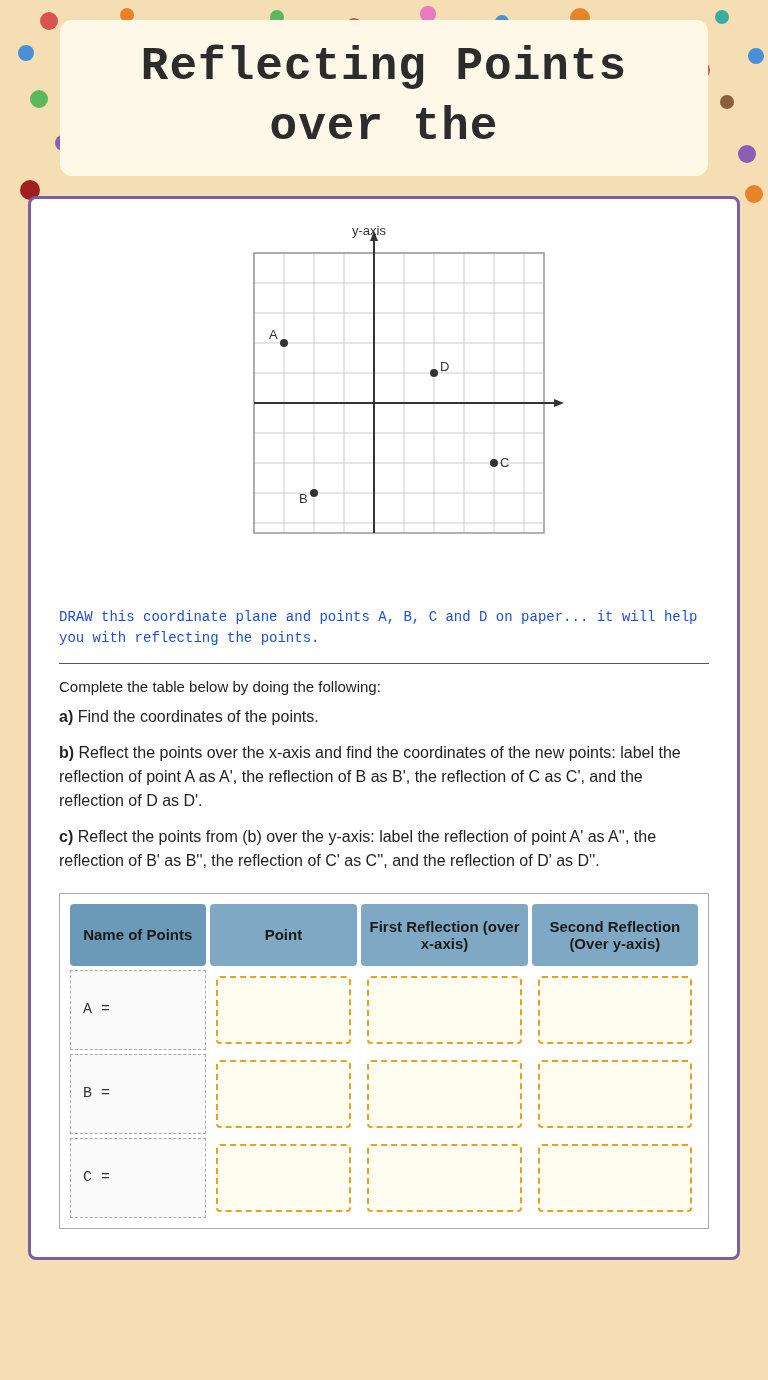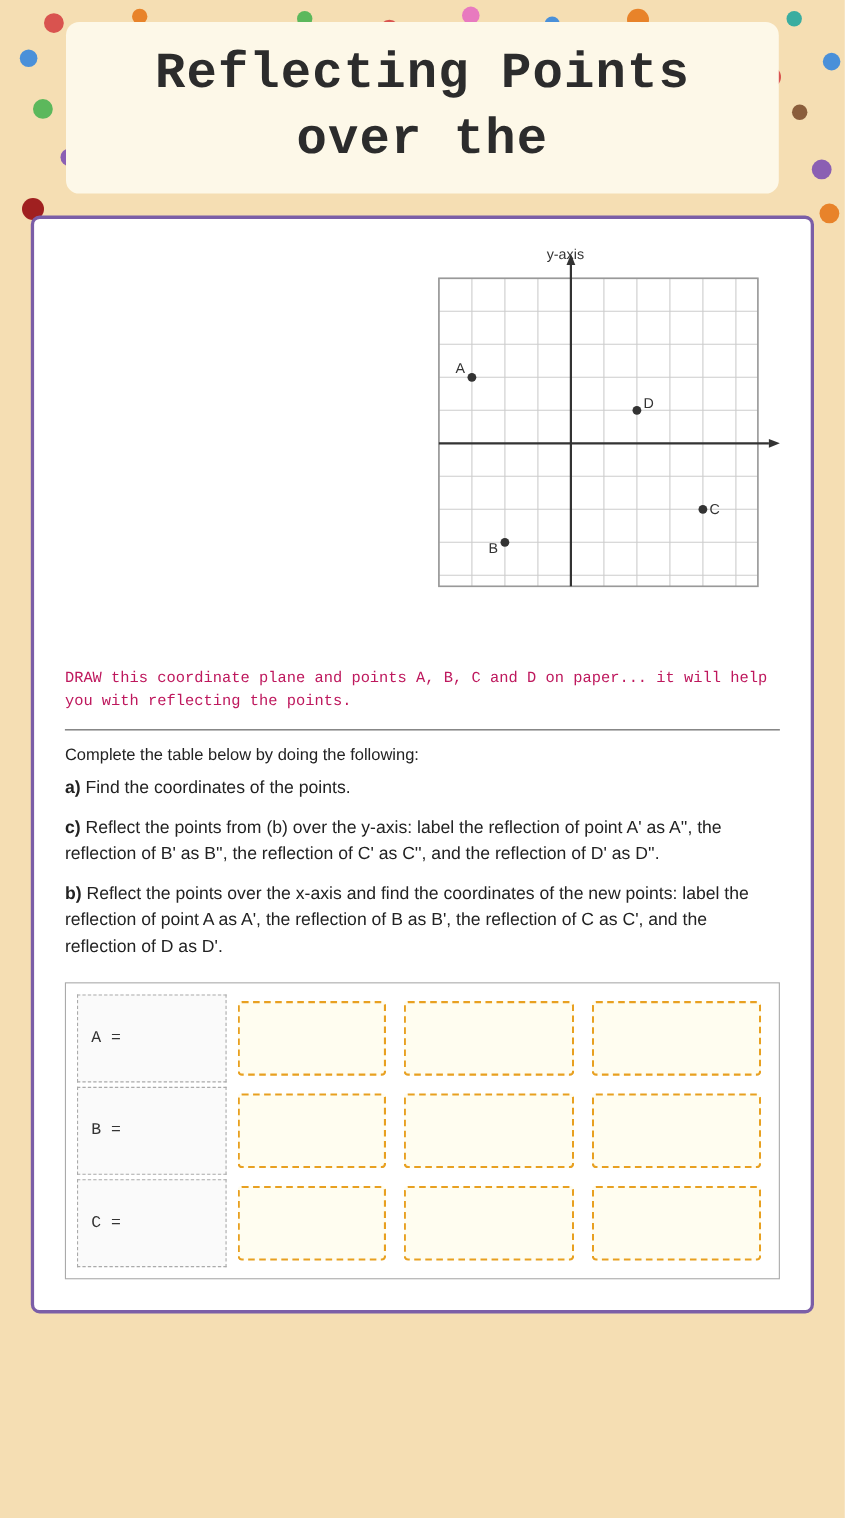--- a/index.html
+++ b/index.html
@@ -54,34 +54,34 @@
       margin: 0 28px 20px 28px;
       background: white;
       border: 3px solid #7b5ea7;
       border-radius: 8px;
       padding: 24px 28px 28px 28px;
     }
 
     
     .graph-container {
       display: flex;
-      justify-content: flex-end;
+      justify-content: center;
       margin-bottom: 20px;
     }
 
     .graph-svg {
       width: 360px;
       height: 360px;
     }
 
     
     .draw-instruction {
       font-family: 'Courier New', Courier, monospace;
       font-size: 14px;
-      color: #be185d;
+      color: #1d4ed8;
       margin-bottom: 8px;
       line-height: 1.5;
       padding: 4px 0;
     }
 
     .divider {
       border: none;
       border-top: 1px solid #555;
       margin: 10px 0 14px 0;
     }
@@ -280,37 +280,43 @@
   <hr class="divider">
 
   <p class="complete-text">Complete the table below  by doing the following:</p>
 
   <p class="instruction-item">
     <b>a)</b>
     <span>Find the coordinates of the points.</span>
   </p>
 
   <p class="instruction-item">
+    <b>b)</b>
+    <span>Reflect the points over the x-axis and find the coordinates of the new points: label the reflection of point A as A', the reflection of B as B', the reflection of C as C', and the reflection of D as D'.</span>
+  </p>
+
+  <p class="instruction-item">
     <b>c)</b>
     <span>Reflect the points from (b) over the y-axis: label the reflection of point A' as A'', the reflection of B' as B'', the reflection of C' as C'', and the reflection of D' as D''.</span>
-  </p>
-
-  <p class="instruction-item">
-    <b>b)</b>
-    <span>Reflect the points over the x-axis and find the coordinates of the new points: label the reflection of point A as A', the reflection of B as B', the reflection of C as C', and the reflection of D as D'.</span>
   </p>
 
   <table class="reflection-table">
     <colgroup>
       <col style="width:22%">
       <col style="width:24%">
       <col style="width:27%">
       <col style="width:27%">
     </colgroup>
     <tbody>
+        <tr class="table-header-row">
+      <td>Name of Points</td>
+      <td>Point</td>
+      <td>First Reflection (over x-axis)</td>
+      <td>Second Reflection (Over y-axis)</td>
+    </tr>
 
     <tr class="table-data-row">
       <td>A =</td>
       <td>
             <div class="input-cell"></div>
           </td>
       <td>
             <div class="input-cell"></div>
           </td>
       <td>

